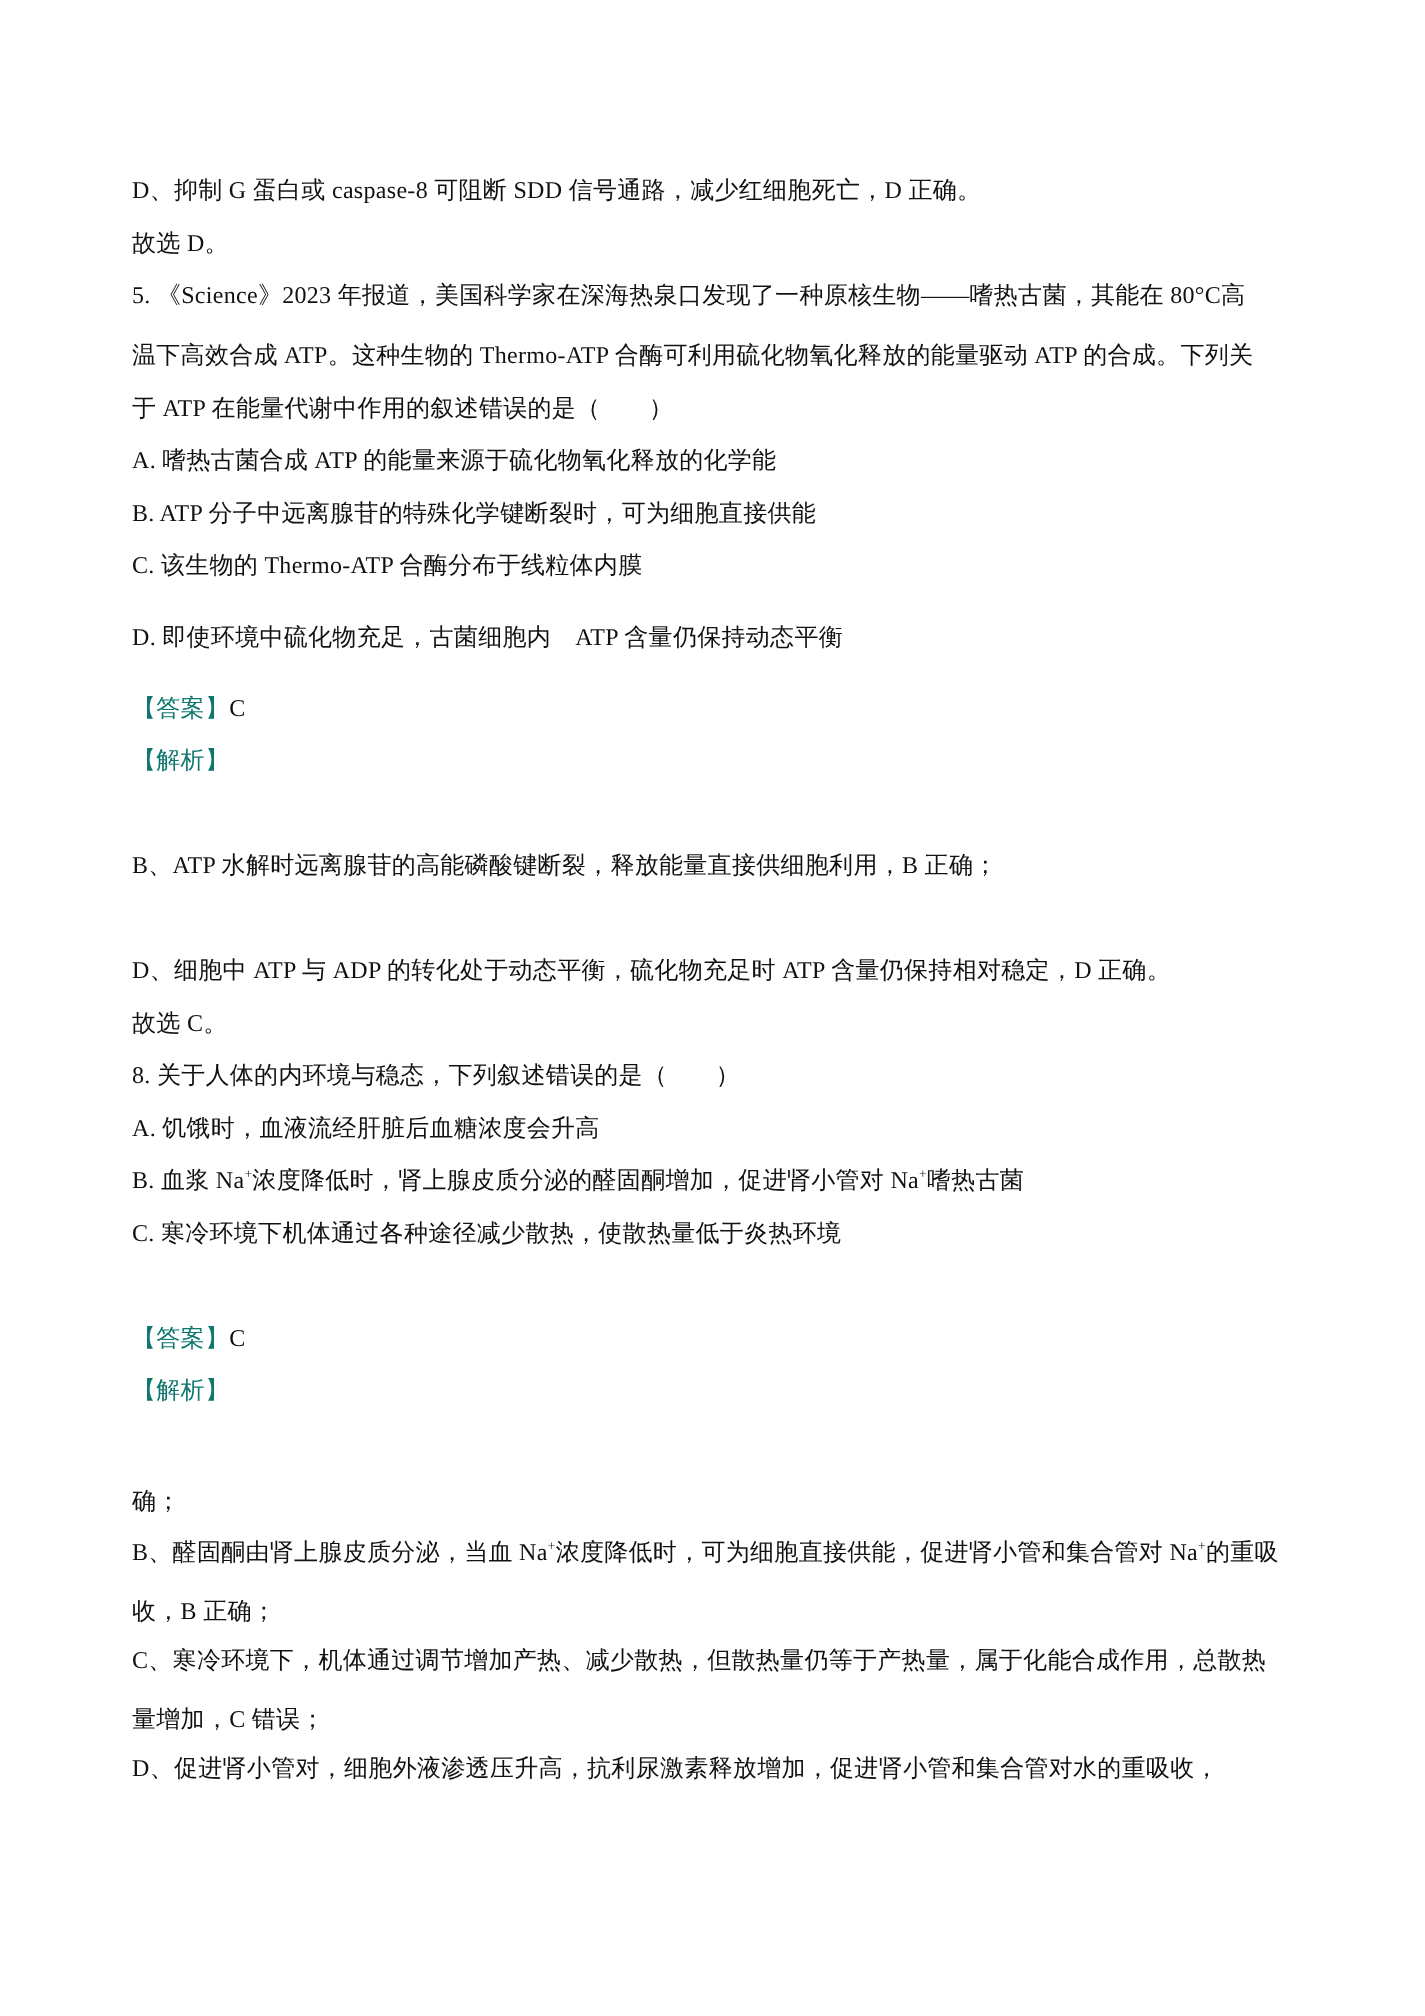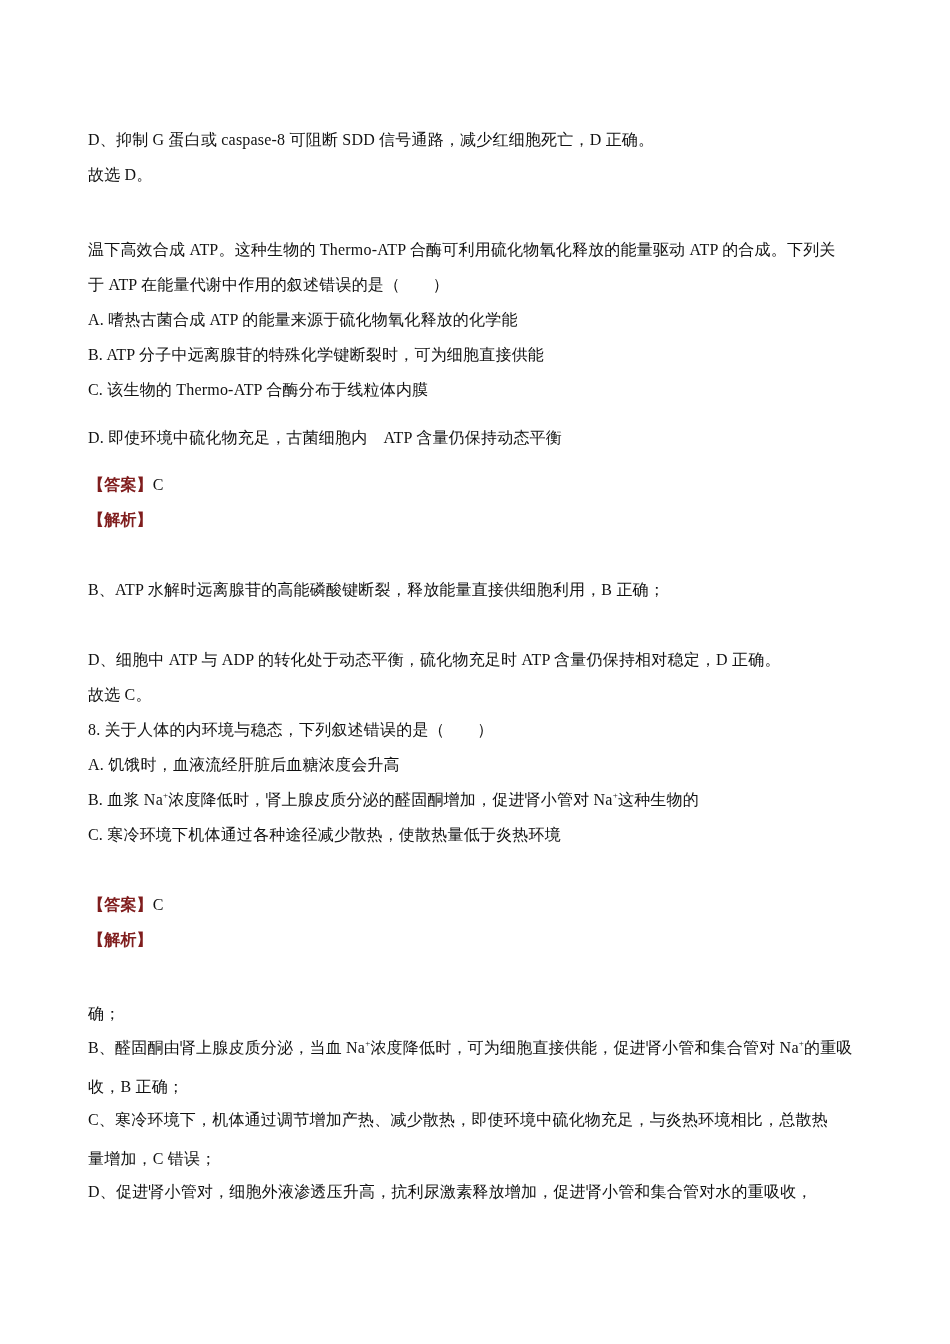--- a/index.html
+++ b/index.html
@@ -1,48 +1,49 @@
 <!DOCTYPE html>
 <html><head>
   <meta charset="utf-8">
   <style>
     html, body { margin: 0; padding: 0; background: #ffffff; }
     body { width: 950px; height: 1344px; position: relative; overflow: hidden;
       font-family: "Liberation Serif", "DejaVu Serif", serif; color: #111; }
-    .page { position: absolute; left: 0; top: 12px; width: 950px; height: 1316px; }
+    .page { position: absolute; left: 0; top: 0; width: 950px; height: 1316px; }
     .line { position: absolute; left: 88px; font-size: 16px; line-height: 20px; white-space: nowrap; letter-spacing: 0.2px; }
-    .tag { color: #7f1d1d; font-weight: bold; }
+    .tag { color: #0f766e; }
     sup { font-size: 9px; line-height: 0; vertical-align: 7px; }
   </style>
 </head>
 <body>
 
 <div class="page">
   <div class="line" style="top:118px">D、抑制 G 蛋白或 caspase-8 可阻断 SDD 信号通路，减少红细胞死亡，D 正确。</div>
   <div class="line" style="top:153px">故选 D。</div>
 
+  <div class="line" style="top:188px">5. 《Science》2023 年报道，美国科学家在深海热泉口发现了一种原核生物——嗜热古菌，其能在 80°C高</div>
   <div class="line" style="top:228px">温下高效合成 ATP。这种生物的 Thermo-ATP 合酶可利用硫化物氧化释放的能量驱动 ATP 的合成。下列关</div>
   <div class="line" style="top:298px">A. 嗜热古菌合成 ATP 的能量来源于硫化物氧化释放的化学能</div>
   <div class="line" style="top:263px">于 ATP 在能量代谢中作用的叙述错误的是（　　）</div>
   <div class="line" style="top:333px">B. ATP 分子中远离腺苷的特殊化学键断裂时，可为细胞直接供能</div>
   <div class="line" style="top:368px">C. 该生物的 Thermo-ATP 合酶分布于线粒体内膜</div>
   <div class="line" style="top:416px">D. 即使环境中硫化物充足，古菌细胞内　ATP 含量仍保持动态平衡</div>
 
   <div class="line" style="top:463px"><span class="tag">【答案】</span><span>C</span></div>
   <div class="line" style="top:498px"><span class="tag">【解析】</span></div>
   <div class="line" style="top:568px">B、ATP 水解时远离腺苷的高能磷酸键断裂，释放能量直接供细胞利用，B 正确；</div>
   <div class="line" style="top:638px">D、细胞中 ATP 与 ADP 的转化处于动态平衡，硫化物充足时 ATP 含量仍保持相对稳定，D 正确。</div>
   <div class="line" style="top:673px">故选 C。</div>
 
   <div class="line" style="top:708px">8. 关于人体的内环境与稳态，下列叙述错误的是（　　）</div>
   <div class="line" style="top:743px">A. 饥饿时，血液流经肝脏后血糖浓度会升高</div>
-  <div class="line" style="top:778px"><span>B. 血浆 Na</span><sup>+</sup><span>浓度降低时，肾上腺皮质分泌的醛固酮增加，促进肾小管对 Na</span><sup>+</sup><span>这种生物的</span></div>
+  <div class="line" style="top:778px"><span>B. 血浆 Na</span><sup>+</sup><span>浓度降低时，肾上腺皮质分泌的醛固酮增加，促进肾小管对 Na</span><sup>+</sup><span>嗜热古菌</span></div>
   <div class="line" style="top:813px">C. 寒冷环境下机体通过各种途径减少散热，使散热量低于炎热环境</div>
 
   <div class="line" style="top:883px"><span class="tag">【答案】</span><span>C</span></div>
   <div class="line" style="top:918px"><span class="tag">【解析】</span></div>
   <div class="line" style="top:992px">确；</div>
   <div class="line" style="top:1026px"><span>B、醛固酮由肾上腺皮质分泌，当血 Na</span><sup>+</sup><span>浓度降低时，可为细胞直接供能，促进肾小管和集合管对 Na</span><sup>+</sup><span>的重吸</span></div>
   <div class="line" style="top:1065px">收，B 正确；</div>
-  <div class="line" style="top:1098px">C、寒冷环境下，机体通过调节增加产热、减少散热，即使环境中硫化物充足，与炎热环境相比，总散热</div>
+  <div class="line" style="top:1098px">C、寒冷环境下，机体通过调节增加产热、减少散热，但散热量仍等于产热量，属于化能合成作用，总散热</div>
   <div class="line" style="top:1137px">量增加，C 错误；</div>
   <div class="line" style="top:1170px">D、促进肾小管对，细胞外液渗透压升高，抗利尿激素释放增加，促进肾小管和集合管对水的重吸收，</div>
 </div>
 
 </body></html>

